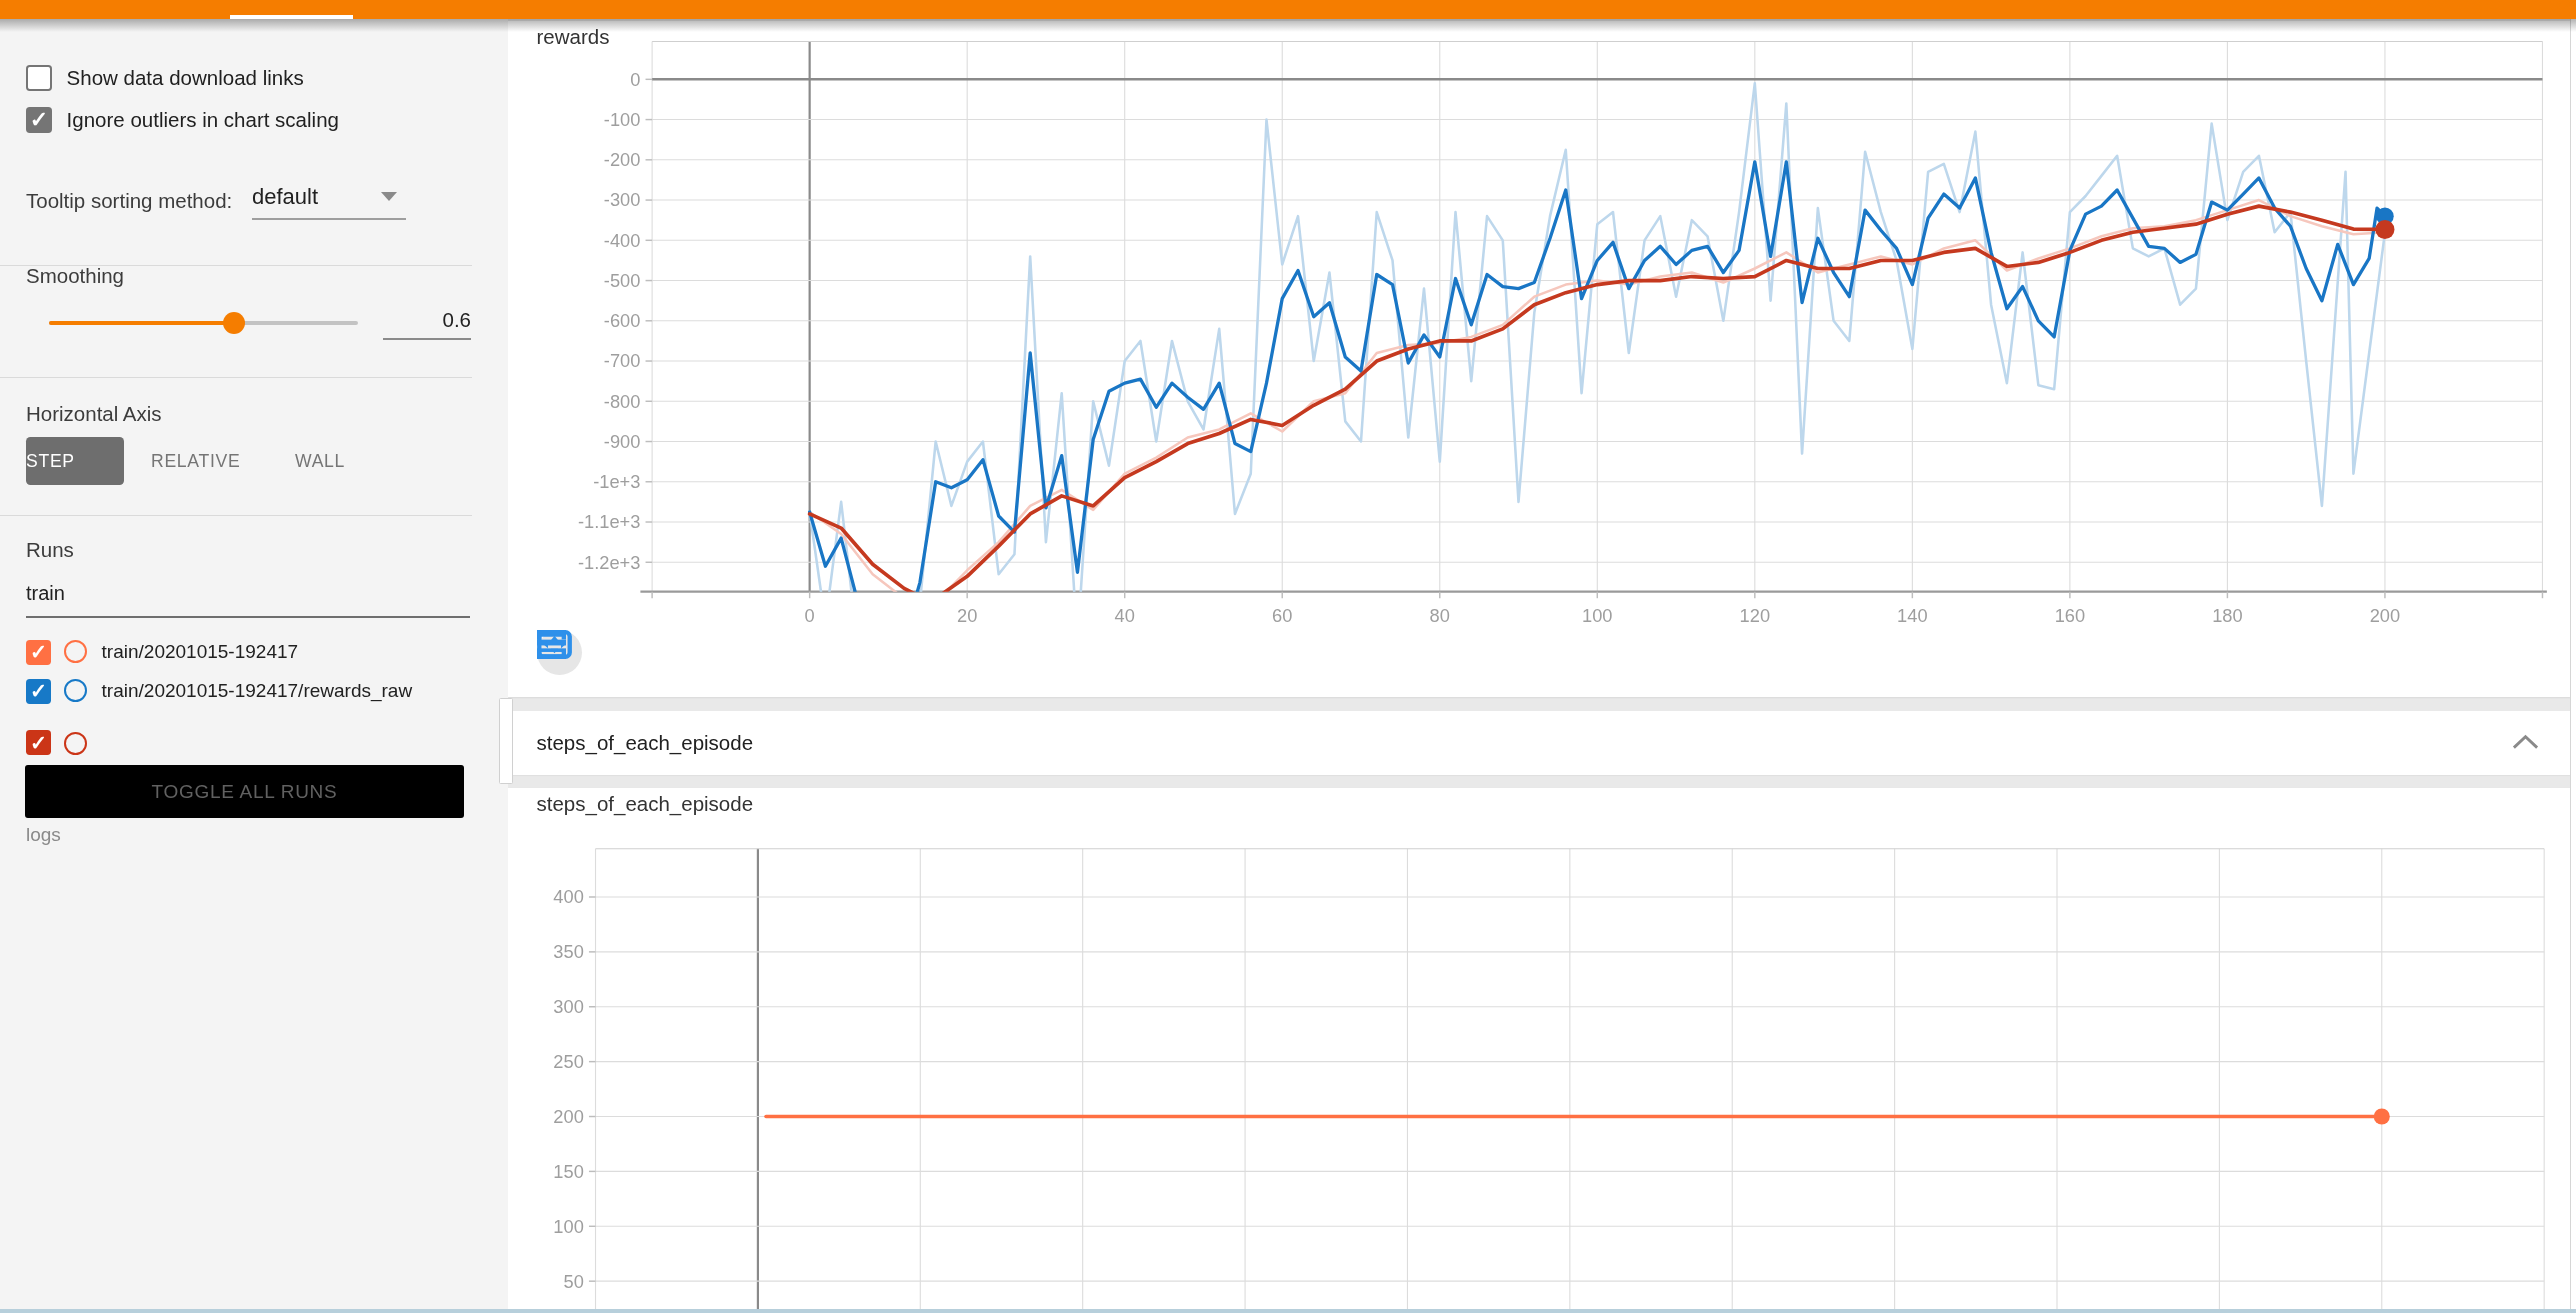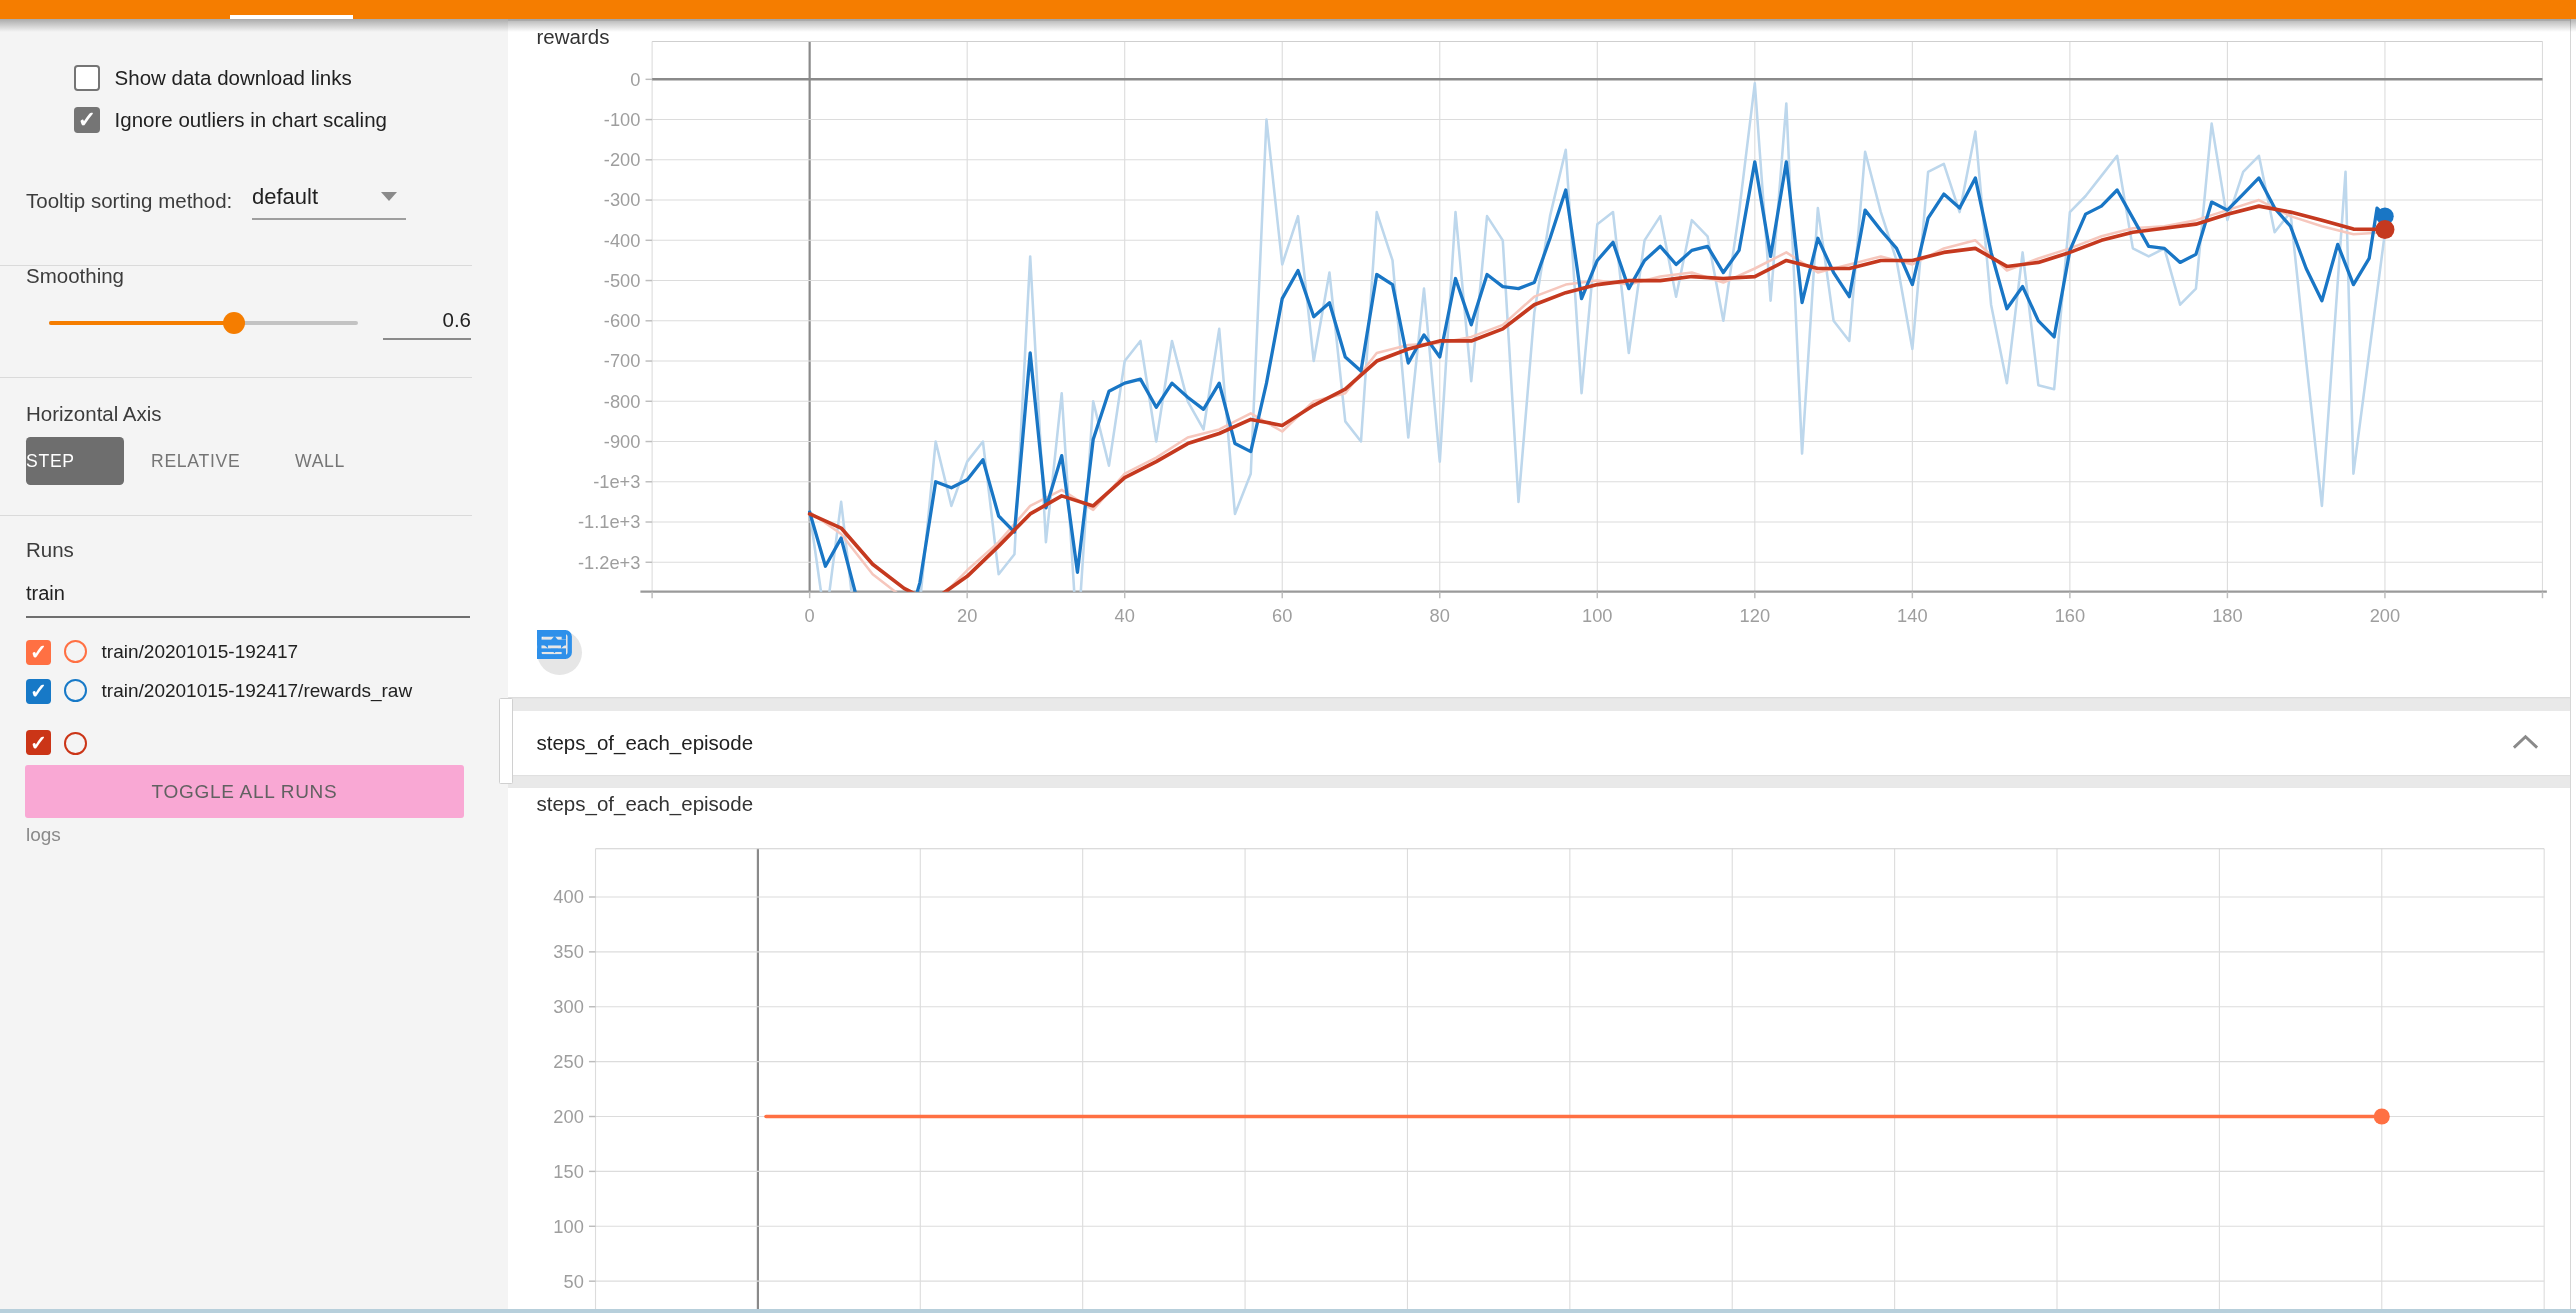--- a/index.html
+++ b/index.html
@@ -10,21 +10,21 @@
   }
   .appbar{position:absolute;left:0;top:0;width:2576px;height:19px;background:#f57d00;z-index:6;}
   .tab-indicator{position:absolute;left:230px;bottom:0;width:123px;height:4.4px;background:#ffffff;}
   .appbar-shadow{position:absolute;left:0;top:19px;width:2576px;height:13px;z-index:5;
     background:linear-gradient(to bottom,rgba(0,0,0,0.30),rgba(0,0,0,0));pointer-events:none;}
 
   
   .sidebar{position:absolute;left:0;top:19px;width:508px;height:1295px;background:#f4f4f4;z-index:2;}
   .divider{position:absolute;left:0;width:472px;height:0;border-top:1.5px solid #dadada;}
   .side-label{position:absolute;left:26px;font-size:20.5px;color:#3c3c3c;}
-  .cb-row{position:absolute;left:26px;display:flex;align-items:center;margin-left:48px;}
+  .cb-row{position:absolute;left:26px;display:flex;align-items:center;}
   .cb{width:26px;height:26px;border-radius:3.7px;box-sizing:border-box;border:2.2px solid #757575;background:#fff;
       display:flex;align-items:center;justify-content:center;flex:0 0 auto;}
   .cb.checked{background:#757575;border-color:#757575;}
   .cb .tick{color:#fff;font-size:22px;font-weight:bold;line-height:1;}
   .cb-row .cb-label{margin-left:14.6px;font-size:20.5px;color:#212121;white-space:nowrap;}
 
   .dropdown-value{font-size:22px;color:#212121;}
   .dd-arrow{width:0;height:0;border-left:8px solid transparent;border-right:8px solid transparent;
             border-top:9.5px solid #8a8a8a;display:inline-block;}
 
@@ -41,21 +41,21 @@
   .search-underline{position:absolute;left:26px;top:597px;width:444px;border-top:2.2px solid #6e6e6e;}
   .runs-filter{position:absolute;left:26px;top:563px;width:439px;border:none;background:transparent;
                font-size:20px;color:#212121;outline:none;padding:0;font-family:"Liberation Sans",sans-serif;}
 
   .run-row{position:absolute;left:26px;display:flex;align-items:flex-start;}
   .run-cb{width:25px;height:25px;border-radius:3.7px;display:flex;align-items:center;justify-content:center;flex:0 0 auto;}
   .run-cb .tick{color:#fff;font-size:20.5px;font-weight:bold;line-height:1;}
   .run-radio{width:19px;height:19px;border-radius:50%;border:2.9px solid #000;margin-left:13px;flex:0 0 auto;background:#f4f4f4;}
   .run-label{margin-left:14.6px;font-size:19px;color:#212121;line-height:23.4px;max-width:366px;word-break:break-all;}
 
-  .toggle-btn{position:absolute;left:25px;top:746px;width:439px;height:53px;background:#f9a8d4;border-radius:2.9px;
+  .toggle-btn{position:absolute;left:25px;top:746px;width:439px;height:53px;background:#000000;border-radius:2.9px;
               font-size:19px;color:#616161;display:flex;align-items:center;justify-content:center;letter-spacing:0.7px;}
   .logs-label{position:absolute;left:26px;top:805px;font-size:19px;color:#8a8a8a;}
   .side-scroll-thumb{position:absolute;left:499px;top:679px;width:11.7px;height:84px;background:#ffffff;border:0.7px solid #d0d0d0;border-radius:1.5px;}
 
   
   .main{position:absolute;left:508px;top:19px;width:2064px;height:1295px;background:#e9e9e9;z-index:1;}
   .card{position:absolute;left:0;width:2063px;background:#ffffff;box-shadow:0 0.7px 2.2px rgba(0,0,0,0.12);}
   .card-rewards{top:1.5px;height:676px;}
   .card-steps{top:769px;height:525px;}
   .chart-title{position:absolute;left:28.5px;top:4.4px;font-size:20.5px;color:#333333;}

